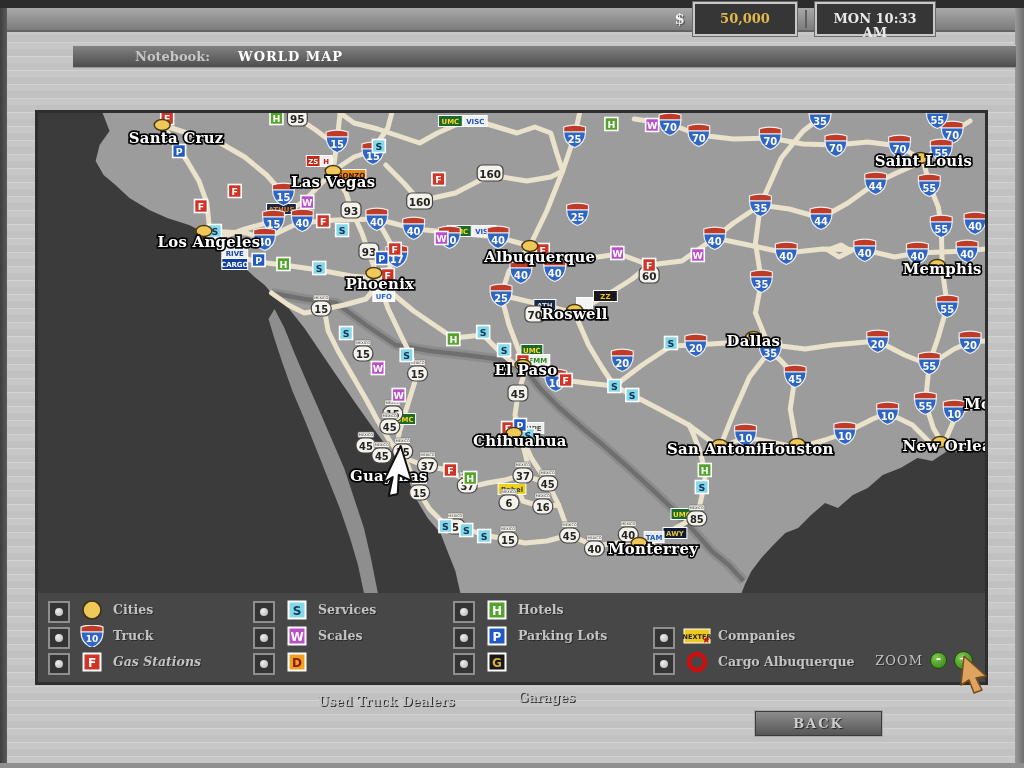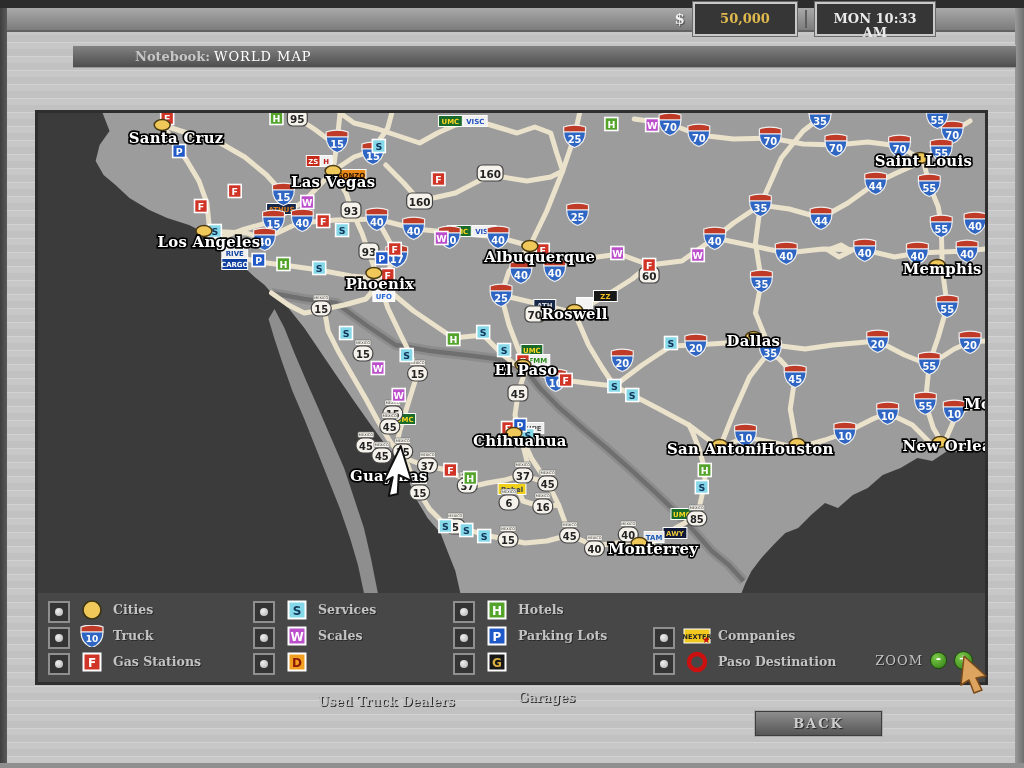--- a/index.html
+++ b/index.html
@@ -22,21 +22,21 @@
     height:14px;line-height:14px;text-align:center;font-weight:bold;font-size:13px;padding:8px 6px;}
   .money{width:88px;color:#dfb94e;}
   .divider{width:2px;height:18px;background:#5e5e5e;}
   .time{width:104px;color:#e9e9e9;}
   
   .notebar{position:absolute;left:73px;top:45px;width:943px;height:21px;
     background:linear-gradient(180deg,#828282,#4d4d4d);
     border-top:1px solid #c4c4c4;box-shadow:0 1px 0 #9a9a9a;
     display:flex;align-items:center;font-size:13px;}
   .notebar .nlabel{color:#c6c6c6;font-weight:bold;margin-left:62px;}
-  .notebar .ntitle{color:#ffffff;font-weight:normal;margin-left:4px;letter-spacing:1px;}
+  .notebar .ntitle{color:#ffffff;font-weight:bold;margin-left:28px;letter-spacing:1px;}
   
   .panel{position:absolute;left:35px;top:110px;width:953px;height:575px;box-sizing:border-box;
     background:#474747;border:3px solid #2e2e2e;}
   #mapwrap{position:absolute;left:0;top:0;width:947px;height:480px;}
   #mapsvg{display:block;}
   .city-label{font-family:"DejaVu Serif",serif;font-size:15px;font-weight:bold;fill:#ffffff;
     stroke:#000;stroke-width:3.4px;paint-order:stroke;letter-spacing:.3px;}
   
   #legend{position:absolute;left:0;top:480px;width:794px;height:89px;}
   .chk{position:absolute;width:18px;height:18px;background:#343434;border:2px solid #8f8f8f;}
@@ -869,21 +869,21 @@
       <div class="llabel" style="left: 75px; top: 32px;">Truck</div>
       <div class="chk" style="left: 10px; top: 60px;">
         <div class="dot"></div>
       </div>
       <div class="licon" style="left: 40px; top: 58px;">
         <svg width="22" height="22" viewBox="-11 -11 22 22">
           <rect x="-8.5" y="-8.5" width="17" height="17" fill="#d03426" stroke="#fff" stroke-width="2"></rect>
           <text y="4.8" font-size="12" font-weight="bold" fill="#fff" text-anchor="middle" font-family="DejaVu Sans" ,sans-serif="">F</text>
         </svg>
       </div>
-      <div class="llabel" style="left: 75px; top: 58px;">Gas Stations</div>
+      <div class="llabel" style="left: 75px; top: 58px; font-style: italic;">Gas Stations</div>
       <div class="chk" style="left: 215px; top: 8px;">
         <div class="dot"></div>
       </div>
       <div class="licon" style="left: 245px; top: 6px;">
         <svg width="22" height="22" viewBox="-11 -11 22 22">
           <rect x="-8.5" y="-8.5" width="17" height="17" fill="#84d8e8" stroke="#fff" stroke-width="2"></rect>
           <text y="4.8" font-size="12" font-weight="bold" fill="#14365c" text-anchor="middle" font-family="DejaVu Sans" ,sans-serif="">S</text>
         </svg>
       </div>
       <div class="llabel" style="left: 280px; top: 6px;">Services</div>
@@ -949,21 +949,21 @@
       </div>
       <div class="llabel" style="left: 680px; top: 32px;">Companies</div>
       <div class="chk" style="left: 615px; top: 60px;">
         <div class="dot"></div>
       </div>
       <div class="licon" style="left: 645px; top: 58px;">
         <svg width="24" height="24" viewBox="-12 -12 24 24">
           <circle r="8" fill="none" stroke="#cc1010" stroke-width="4.5"></circle>
         </svg>
       </div>
-      <div class="llabel" style="left: 680px; top: 58px;">Paso Destination</div>
+      <div class="llabel" style="left: 680px; top: 58px;">Cargo Albuquerque</div>
     </div>
   <div class="zoomctl">
     <span class="zoomlabel">ZOOM</span>
     <div class="zbtn minus">-</div>
     <div class="zbtn">+</div>
   </div>
 </div>
 
 <div class="backbtn">BACK</div>
 

